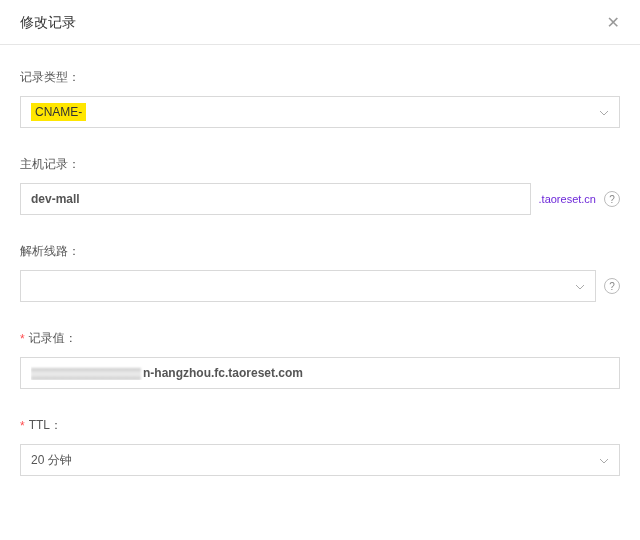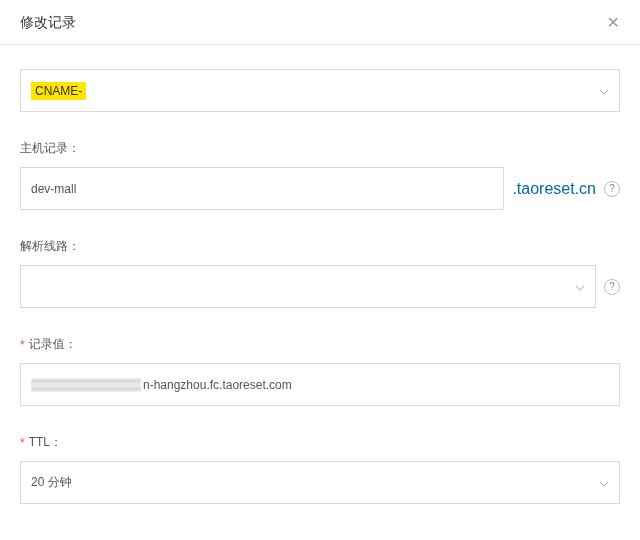--- a/index.html
+++ b/index.html
@@ -50,21 +50,21 @@
     margin-right: 4px;
   }
   .row {
     display: flex;
     align-items: center;
     gap: 8px;
   }
   .select, .input {
     border: 1px solid #d9d9d9;
     background: #fff;
-    height: 43px;
+    height: 32px;
     padding: 0 10px;
     font-size: 12px;
     color: #555;
     display: flex;
     align-items: center;
     position: relative;
     flex: 1;
     min-width: 0;
   }
   .select { color: #888; cursor: pointer; }
@@ -80,24 +80,25 @@
     color: #333;
     padding: 2px 4px;
     margin-right: 4px;
     font-weight: 400;
   }
   .input-text {
     width: 100%;
     color: #555;
     white-space: nowrap;
     overflow: hidden;
+    font-weight: bold;
   }
   .suffix {
-    font-size: 16px;
-    color: #0369a1;
+    font-size: 11px;
+    color: #6d28d9;
     white-space: nowrap;
   }
   .help-icon {
     width: 16px;
     height: 16px;
     border: 1px solid #bbb;
     border-radius: 50%;
     display: inline-flex;
     align-items: center;
     justify-content: center;
@@ -120,20 +121,21 @@
 <body>
 
 <div class="header">
   <div class="header-title">修改记录</div>
   <div class="close-x">✕</div>
 </div>
 
 <div class="content">
 
   <div class="field-block">
+    <div class="field-label">记录类型：</div>
     <div class="row">
       <div class="select">
         <span class="cname-tag">CNAME-</span>
         <span class="chev">
           <svg width="10" height="6" viewBox="0 0 10 6">
               <path d="M1 1l4 4 4-4" stroke="#aaa" stroke-width="1" fill="none"></path>
             </svg>
         </span>
       </div>
     </div>

